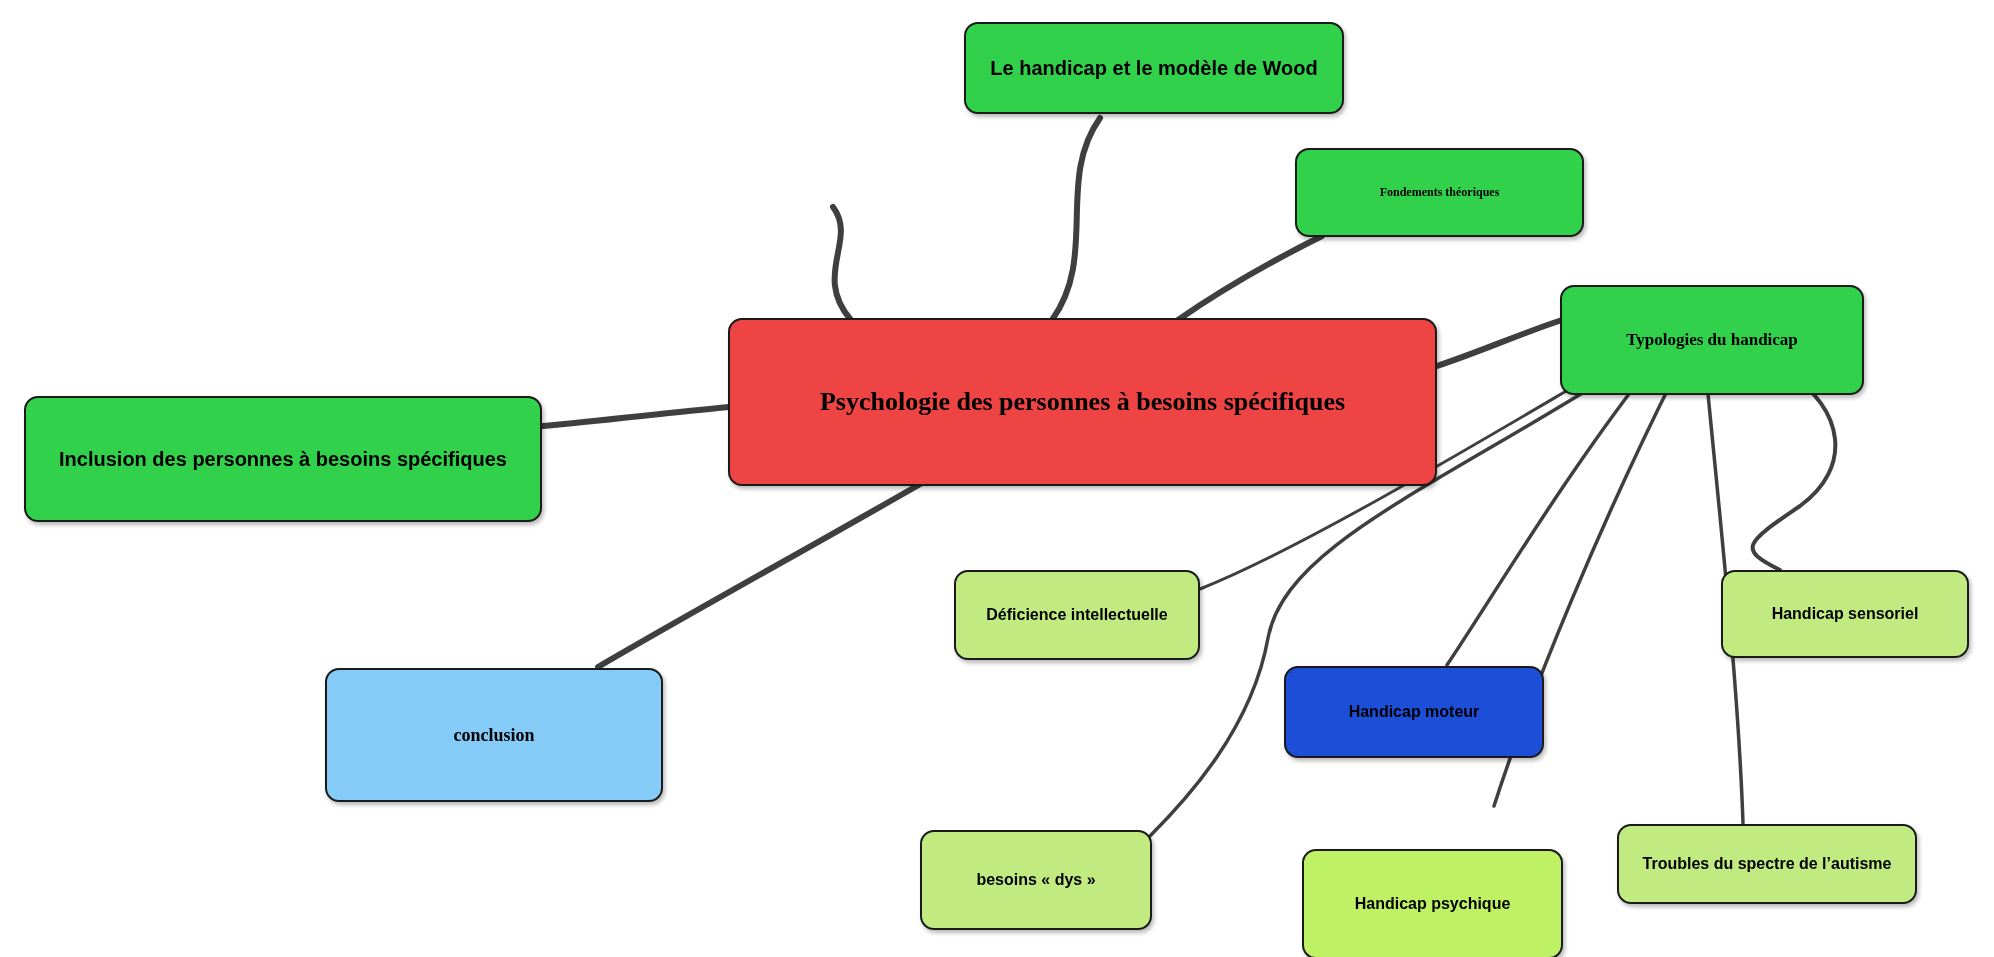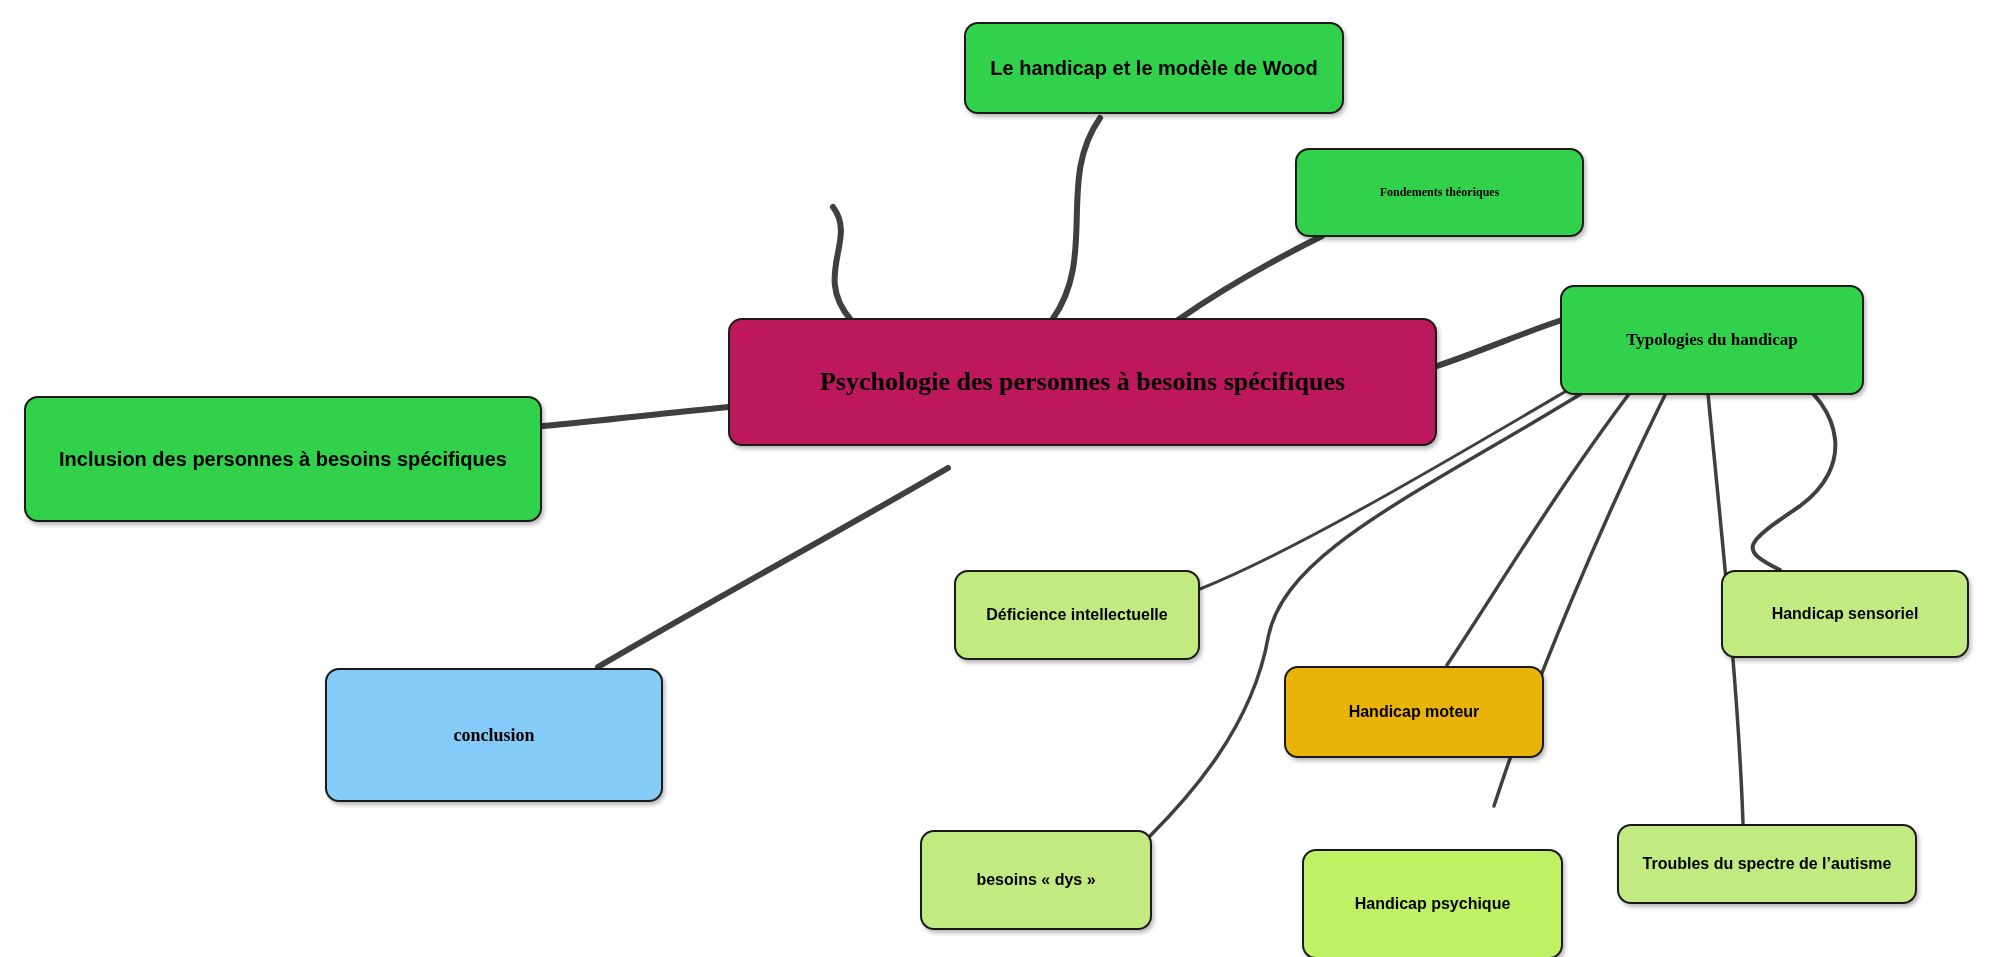--- a/index.html
+++ b/index.html
@@ -63,21 +63,21 @@
       <path d="M 729 407 C 665 413, 608 420, 543 426" stroke="#3f3f3f" stroke-width="6"></path>
       <path d="M 948 468 C 838 532, 702 606, 598 667" stroke="#3f3f3f" stroke-width="6"></path>
       <path d="M 1597 373 C 1462 452, 1302 548, 1200 589" stroke="#3f3f3f" stroke-width="3"></path>
       <path d="M 1615 373 C 1425 492, 1285 548, 1268 638 C 1252 728, 1188 798, 1150 836" stroke="#3f3f3f" stroke-width="3.5"></path>
       <path d="M 1645 373 C 1562 480, 1492 598, 1447 665" stroke="#3f3f3f" stroke-width="3.5"></path>
       <path d="M 1676 373 C 1602 520, 1532 688, 1494 806" stroke="#3f3f3f" stroke-width="3.5"></path>
       <path d="M 1706 373 C 1720 520, 1738 680, 1743 823" stroke="#3f3f3f" stroke-width="3.5"></path>
       <path d="M 1786 371 C 1846 410, 1852 468, 1800 506 C 1744 544, 1738 549, 1780 570" stroke="#3f3f3f" stroke-width="4"></path>
     </svg>
 
-<div class="node font-serif" style="left: 728px; top: 318px; width: 709px; height: 128px; background: #be185d; font-size: 26px;">
+<div class="node font-serif" style="left: 728px; top: 318px; width: 709px; height: 168px; background: #ef4444; font-size: 26px;">
       <span class="node-label">Psychologie des personnes à besoins spécifiques</span>
     </div>
     <div class="node font-sans" style="left: 964px; top: 22px; width: 380px; height: 92px; background: rgb(50, 209, 75); font-size: 20px;">
       <span class="node-label">Le handicap et le modèle de Wood</span>
     </div>
     <div class="node font-serif" style="left: 1295px; top: 148px; width: 289px; height: 89px; background: rgb(50, 209, 75); font-size: 12px;">
       <span class="node-label">Fondements théoriques</span>
     </div>
     <div class="node font-serif" style="left: 1560px; top: 262px; width: 304px; height: 110px; background: rgb(50, 209, 75); font-size: 17px; margin-top: 23px;">
       <span class="node-label">Typologies du handicap</span>
@@ -87,21 +87,21 @@
     </div>
     <div class="node font-serif" style="left: 325px; top: 668px; width: 338px; height: 134px; background: rgb(133, 203, 248); font-size: 18px;">
       <span class="node-label">conclusion</span>
     </div>
     <div class="node font-sans" style="left: 954px; top: 570px; width: 246px; height: 90px; background: rgb(193, 234, 128); font-size: 16px;">
       <span class="node-label">Déficience intellectuelle</span>
     </div>
     <div class="node font-sans" style="left: 1721px; top: 570px; width: 248px; height: 88px; background: rgb(193, 234, 128); font-size: 16px;">
       <span class="node-label">Handicap sensoriel</span>
     </div>
-    <div class="node font-sans" style="left: 1284px; top: 666px; width: 260px; height: 92px; background: #eab308; font-size: 16px;">
+    <div class="node font-sans" style="left: 1284px; top: 666px; width: 260px; height: 92px; background: #1d4ed8; font-size: 16px;">
       <span class="node-label">Handicap moteur</span>
     </div>
     <div class="node font-sans" style="left: 1302px; top: 849px; width: 261px; height: 110px; background: #bef264; font-size: 16px;">
       <span class="node-label">Handicap psychique</span>
     </div>
     <div class="node font-sans" style="left: 920px; top: 830px; width: 232px; height: 100px; background: rgb(193, 234, 128); font-size: 16px;">
       <span class="node-label">besoins « dys »</span>
     </div>
     <div class="node font-sans" style="left: 1617px; top: 824px; width: 300px; height: 80px; background: rgb(193, 234, 128); font-size: 16px;">
       <span class="node-label">Troubles du spectre de l’autisme</span>

